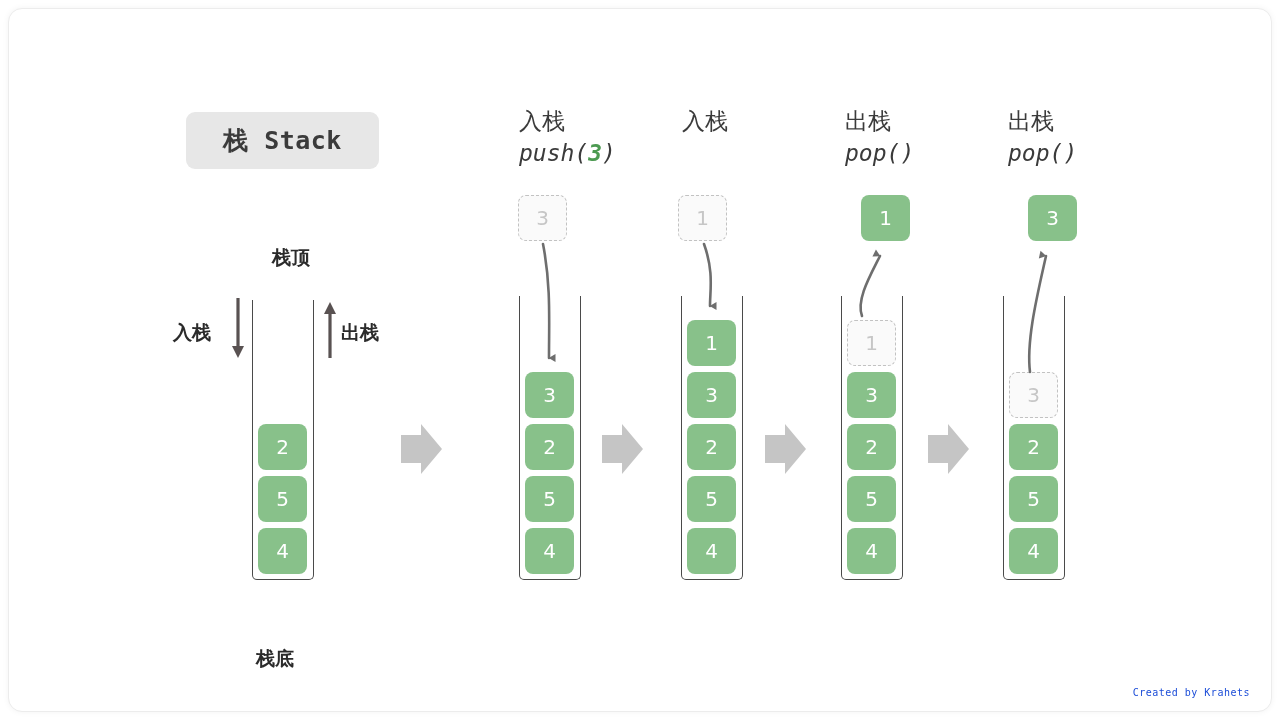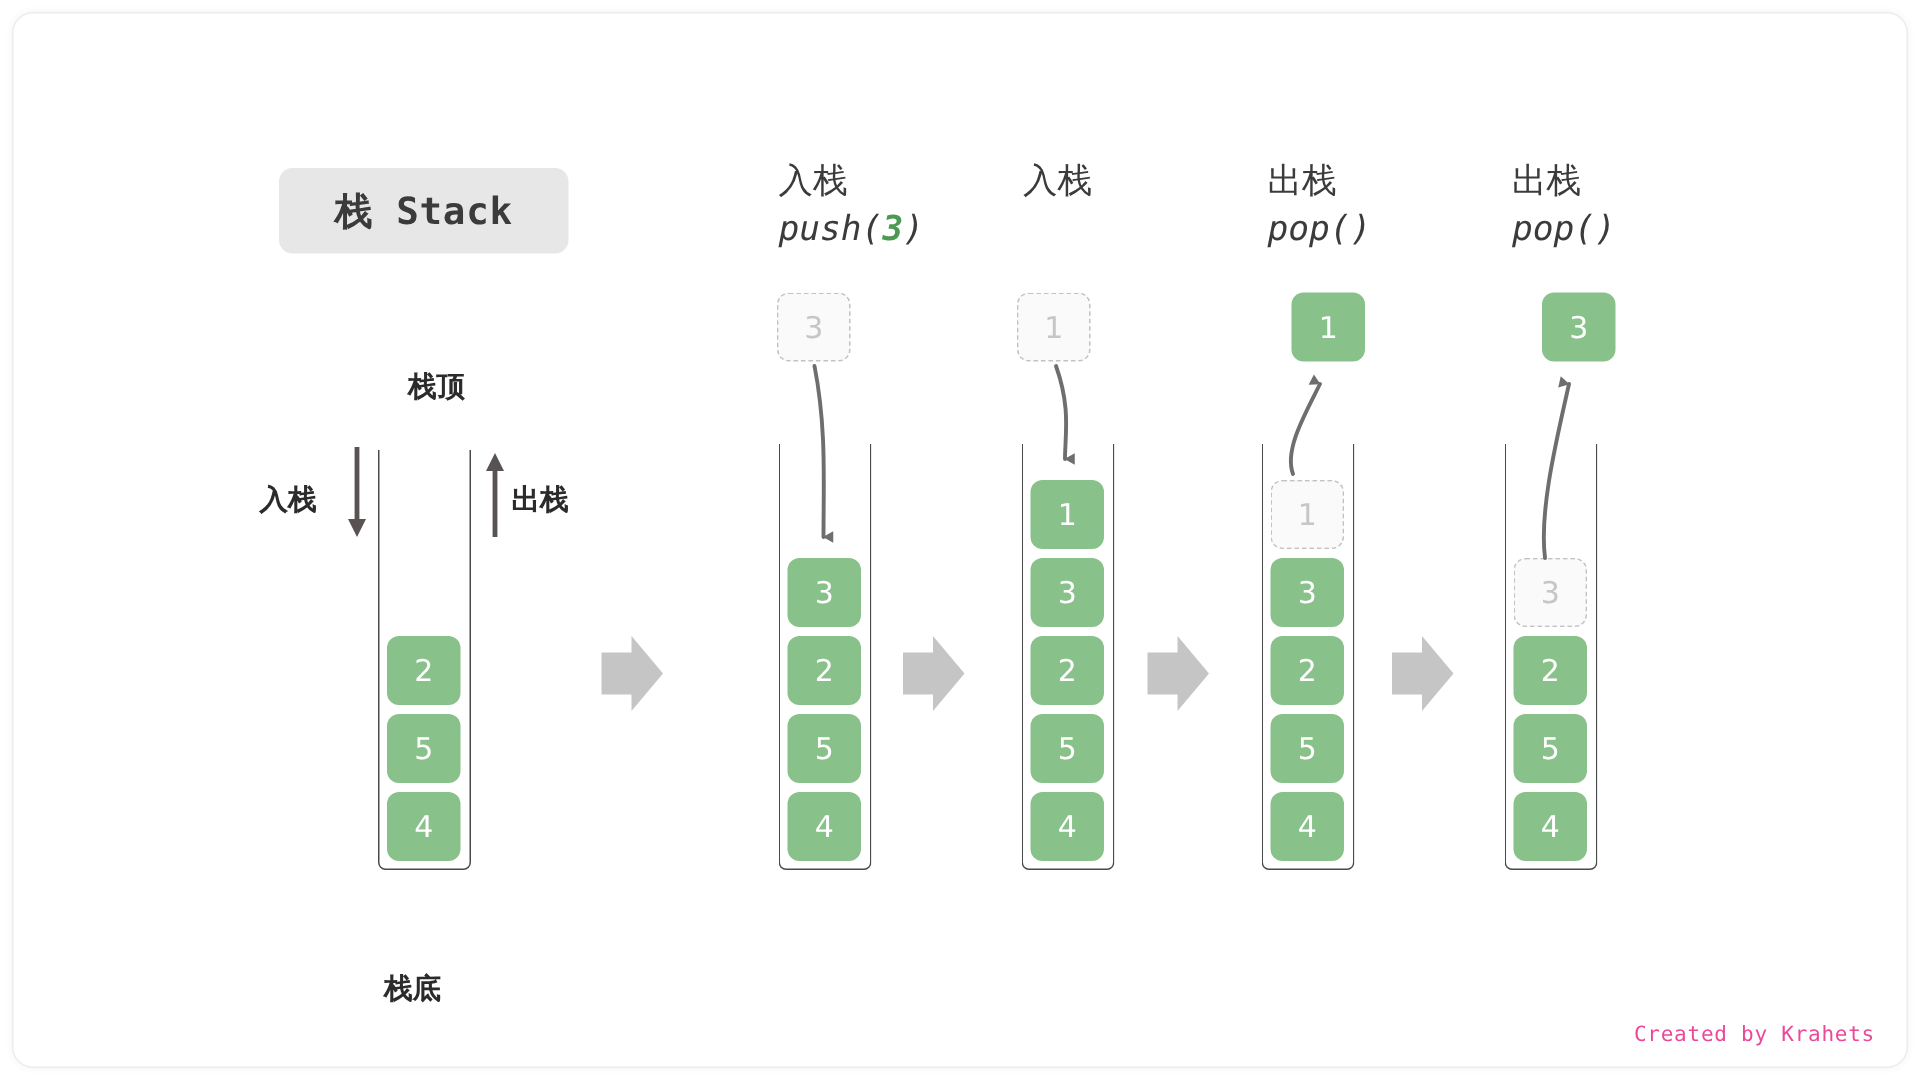--- a/index.html
+++ b/index.html
@@ -119,22 +119,22 @@
     left: 0; top: 0;
     width: 1280px; height: 720px;
     pointer-events: none;
   }
 
   
   .footer {
     position: absolute;
     right: 30px; bottom: 22px;
     font-family: "DejaVu Sans Mono", "Liberation Mono", monospace;
-    font-size: 14px;
-    color: #ec4899;
+    font-size: 10px;
+    color: #1d4ed8;
     letter-spacing: 0.5px;
   }
 </style>
 </head>
 <body>
 
 <div id="canvas">
   <div class="card"></div>
 
   <div class="title-chip">栈 Stack</div>

